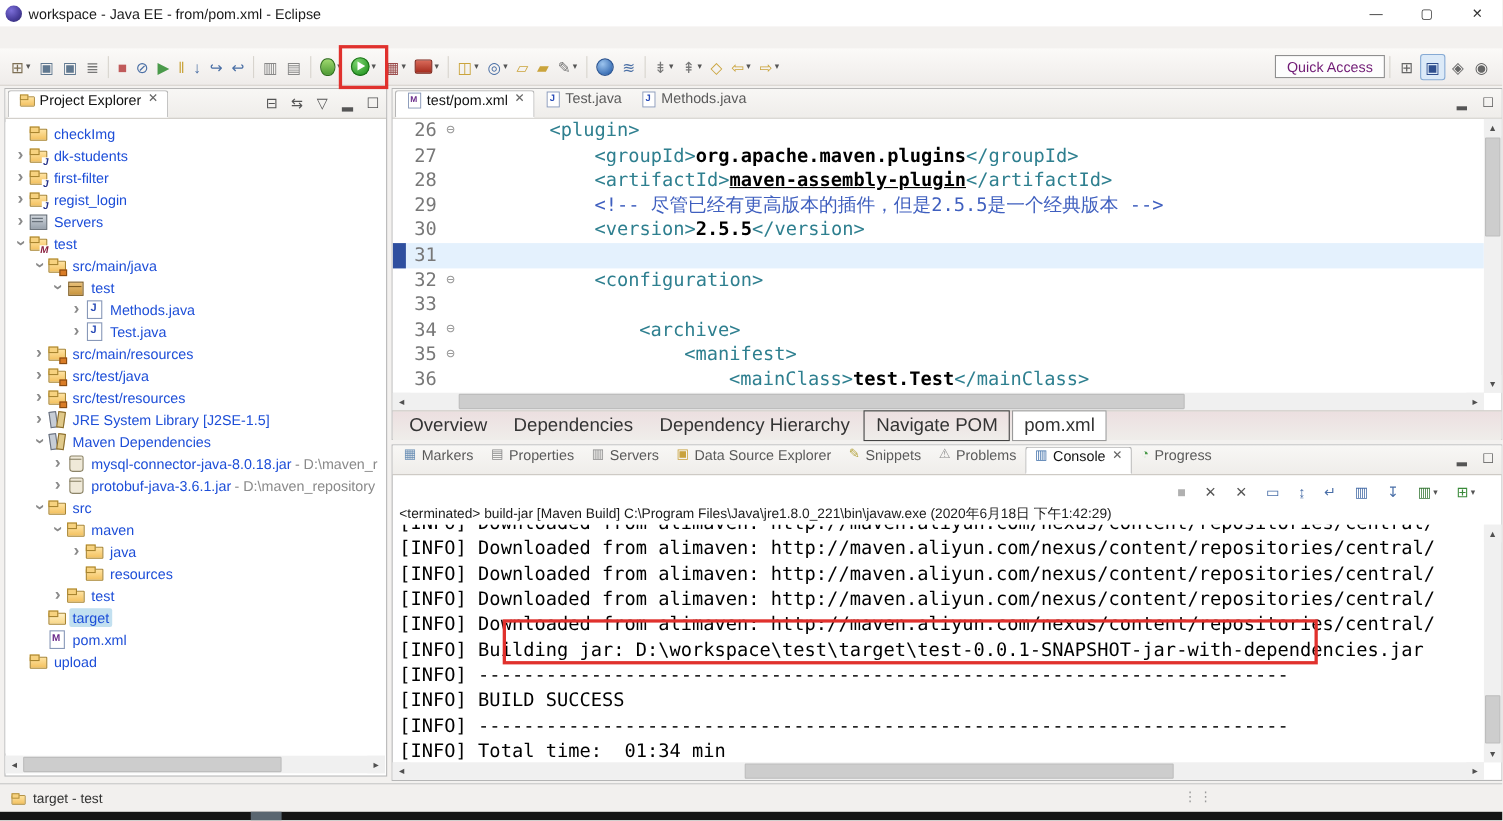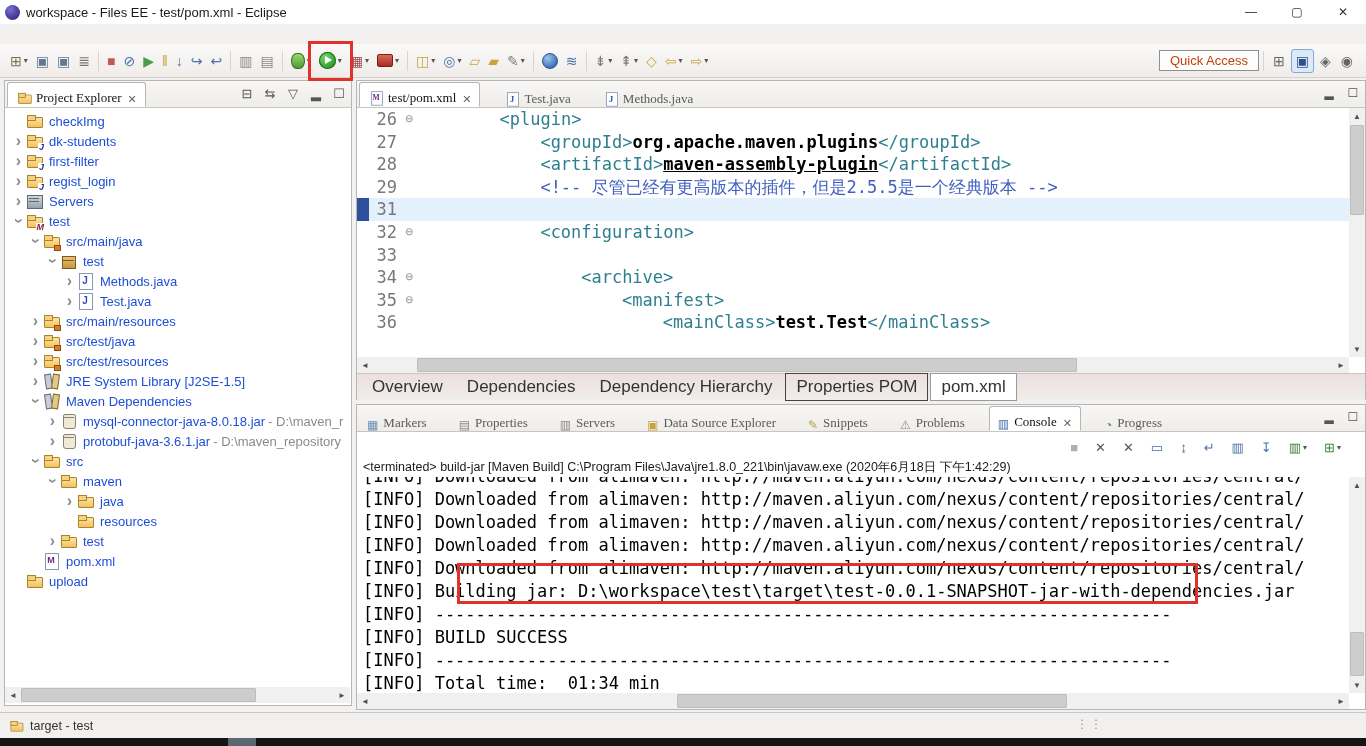--- a/index.html
+++ b/index.html
@@ -25,31 +25,31 @@
     display:flex; align-items:center; padding:0 8px 0 6px; }
   .tb-item { display:inline-flex; align-items:center; justify-content:center; height:24px; padding:0 3px; margin:0 1px; border-radius:3px; }
   .tb-glyph { font-size:14px; line-height:1; }
   .tb-sep { width:1px; height:20px; background:#d8d4ce; margin:0 4px; }
   .dd { font-size:8px; color:#555; margin-left:2px; }
   .run-circle { width:17px; height:17px; border-radius:50%; background:radial-gradient(circle at 35% 30%, #7cd36f, #2f9e2b 70%, #1d7a1a); position:relative; box-shadow:0 0 0 1px #1d6f1b inset; }
   .run-circle::after { content:""; position:absolute; left:6px; top:4px; border-left:7px solid #fff; border-top:4.5px solid transparent; border-bottom:4.5px solid transparent; }
   .bug-icon { width:14px; height:16px; border-radius:50% / 60%; background:linear-gradient(#9fd86f,#4d9a33); border:1px solid #2f6e1c; }
   .toolbox-icon { width:16px; height:13px; background:linear-gradient(#d96a5a,#a62c1e); border:1px solid #7c1f14; border-radius:2px; }
   .globe-icon { width:16px; height:16px; border-radius:50%; background:radial-gradient(circle at 35% 30%, #9cc4ee, #3a6fb5 75%); border:1px solid #2a5390; }
-  .quick-access { margin-left:auto; border:1px solid #8f8f8f; padding:2px 10px; font-size:13px; color:#c2410c; background:#fdfdfd; }
+  .quick-access { margin-left:auto; border:1px solid #8f8f8f; padding:2px 10px; font-size:13px; color:#701a75; background:#fdfdfd; }
   .persp { display:inline-flex; align-items:center; height:24px; padding:0 4px; margin:0 1px; border-radius:3px; }
   .persp.active { background:#dceaf8; border:1px solid #86aad4; }
 
   
   .red-box { position:absolute; border:3px solid #e0312d; z-index:60; pointer-events:none; }
 
   
   .panel { position:absolute; background:#fff; border:1px solid #b6b6b6; }
   .part-tabs { position:absolute; left:0; top:0; right:0; height:27px; background:linear-gradient(#f8f7f5,#efedea); border-bottom:1px solid #c9c5bf; display:flex; align-items:flex-end; padding-left:2px; }
-  .ptab { display:inline-flex; align-items:flex-end; height:25px; padding:0 8px; margin-right:16px; font-size:13px; color:#5a5a5a; border-radius:3px 3px 0 0;font-family:Liberation Serif, serif; }
+  .ptab { display:inline-flex; align-items:flex-start; height:25px; padding:0 8px; margin-right:0; font-size:13px; color:#5a5a5a; border-radius:3px 3px 0 0; }
   .ptab.active { background:#fff; border:1px solid #b6b6b6; border-bottom:1px solid #fff; color:#111; }
   .ptab .tabx { margin-left:6px; font-size:11px; color:#666; }
   .minmax { position:absolute; right:4px; top:5px; display:flex; gap:8px; font-size:12px; color:#555; }
   .mmico { width:16px; text-align:center; }
 
   
   #explorer { left:4px; top:80px; width:348px; height:626px; }
   .pe-hdr-icons { position:absolute; right:4px; top:5px; display:flex; gap:7px; font-size:13px; color:#555; }
   .tree { position:absolute; left:0; top:30px; right:1px; bottom:20px; overflow:hidden; background:#fff; }
   .trow { display:flex; align-items:center; height:20px; white-space:nowrap; }
@@ -122,21 +122,21 @@
   .taskbar-strip { position:absolute; left:0; top:738px; width:1366px; height:8px; background:#141414; }
   .taskbar-chip { position:absolute; left:228px; top:0; width:28px; height:8px; background:#5a6670; }
 </style>
 </head>
 <body>
 
 <div id="app">
 
   <div class="titlebar">
     <span class="app-logo"></span>
-    <span class="title-text">workspace - Files EE - test/pom.xml - Eclipse</span>
+    <span class="title-text">workspace - Java EE - from/pom.xml - Eclipse</span>
     <div class="win-controls">
       <span class="win-btn">—</span>
       <span class="win-btn">▢</span>
       <span class="win-btn">✕</span>
     </div>
   </div>
 
 
   <div class="toolbar" id="toolbar">
       <span class="tb-item">
@@ -397,20 +397,25 @@
         <div class="trow" style="padding-left: 57px;">
           <span class="chev"></span>
           <span class="tico f"></span>
           <span class="tlabel">resources</span>
         </div>
         <div class="trow" style="padding-left: 40px;">
           <span class="chev">›</span>
           <span class="tico f"></span>
           <span class="tlabel">test</span>
         </div>
+        <div class="trow selected" style="padding-left: 23px;">
+          <span class="chev"></span>
+          <span class="tico f fo"></span>
+          <span class="tlabel">target</span>
+        </div>
         <div class="trow" style="padding-left: 23px;">
           <span class="chev"></span>
           <span class="tico xf"></span>
           <span class="tlabel">pom.xml</span>
         </div>
         <div class="trow" style="padding-left: 6px;">
           <span class="chev"></span>
           <span class="tico f"></span>
           <span class="tlabel">upload</span>
         </div>
@@ -440,20 +445,21 @@
       </div>
     <div class="minmax" id="edMinMax">
         <span class="mmico">▂</span>
         <span class="mmico">☐</span>
       </div>
     <div class="code-area" id="code">
         <div class="code-line"><span class="ann"></span><span class="lnum">26</span><span class="fold">⊖</span><span class="lcontent" style="padding-left: 81.6px;"><span class="seg-tag">&lt;plugin&gt;</span></span></div>
         <div class="code-line"><span class="ann"></span><span class="lnum">27</span><span class="fold"></span><span class="lcontent" style="padding-left: 122.4px;"><span class="seg-tag">&lt;groupId&gt;</span><span class="seg-text">org.apache.maven.plugins</span><span class="seg-tag">&lt;/groupId&gt;</span></span></div>
         <div class="code-line"><span class="ann"></span><span class="lnum">28</span><span class="fold"></span><span class="lcontent" style="padding-left: 122.4px;"><span class="seg-tag">&lt;artifactId&gt;</span><span class="seg-text u">maven-assembly-plugin</span><span class="seg-tag">&lt;/artifactId&gt;</span></span></div>
         <div class="code-line"><span class="ann"></span><span class="lnum">29</span><span class="fold"></span><span class="lcontent" style="padding-left: 122.4px;"><span class="seg-comment">&lt;!-- 尽管已经有更高版本的插件，但是2.5.5是一个经典版本 --&gt;</span></span></div>
+        <div class="code-line"><span class="ann"></span><span class="lnum">30</span><span class="fold"></span><span class="lcontent" style="padding-left: 122.4px;"><span class="seg-tag">&lt;version&gt;</span><span class="seg-text">2.5.5</span><span class="seg-tag">&lt;/version&gt;</span></span></div>
         <div class="code-line current"><span class="ann"></span><span class="lnum">31</span><span class="fold"></span></div>
         <div class="code-line"><span class="ann"></span><span class="lnum">32</span><span class="fold">⊖</span><span class="lcontent" style="padding-left: 122.4px;"><span class="seg-tag">&lt;configuration&gt;</span></span></div>
         <div class="code-line"><span class="ann"></span><span class="lnum">33</span><span class="fold"></span></div>
         <div class="code-line"><span class="ann"></span><span class="lnum">34</span><span class="fold">⊖</span><span class="lcontent" style="padding-left: 163.2px;"><span class="seg-tag">&lt;archive&gt;</span></span></div>
         <div class="code-line"><span class="ann"></span><span class="lnum">35</span><span class="fold">⊖</span><span class="lcontent" style="padding-left: 204px;"><span class="seg-tag">&lt;manifest&gt;</span></span></div>
         <div class="code-line"><span class="ann"></span><span class="lnum">36</span><span class="fold"></span><span class="lcontent" style="padding-left: 244.8px;"><span class="seg-tag">&lt;mainClass&gt;</span><span class="seg-text">test.Test</span><span class="seg-tag">&lt;/mainClass&gt;</span></span></div>
       </div>
     <div class="sb sb-v" style="right:0;top:27px;height:249px;">
       <span class="sb-arrow" style="top:0;">▲</span>
       <span class="sb-arrow" style="bottom:0;">▼</span>
@@ -461,21 +467,21 @@
     </div>
     <div class="sb sb-h" style="left:0;right:16px;top:276px;">
       <span class="sb-arrow" style="left:0;">◄</span>
       <span class="sb-arrow" style="right:0;">►</span>
       <span class="sb-thumb" style="left:60px;top:1px;bottom:1px;width:660px;"></span>
     </div>
     <div class="pom-tabs" id="pomtabs">
         <span class="pomtab">Overview</span>
         <span class="pomtab">Dependencies</span>
         <span class="pomtab">Dependency Hierarchy</span>
-        <span class="pomtab focused">Properties POM</span>
+        <span class="pomtab focused">Navigate POM</span>
         <span class="pomtab active">pom.xml</span>
       </div>
   </div>
 
   <div class="panel" id="console">
     <div class="part-tabs" id="ctabs">
         <span class="ptab">
           <span class="tb-glyph" style="color: rgb(106, 143, 181); margin-right: 5px; font-size: 12px;">▦</span>
           <span>Markers</span>
         </span>

